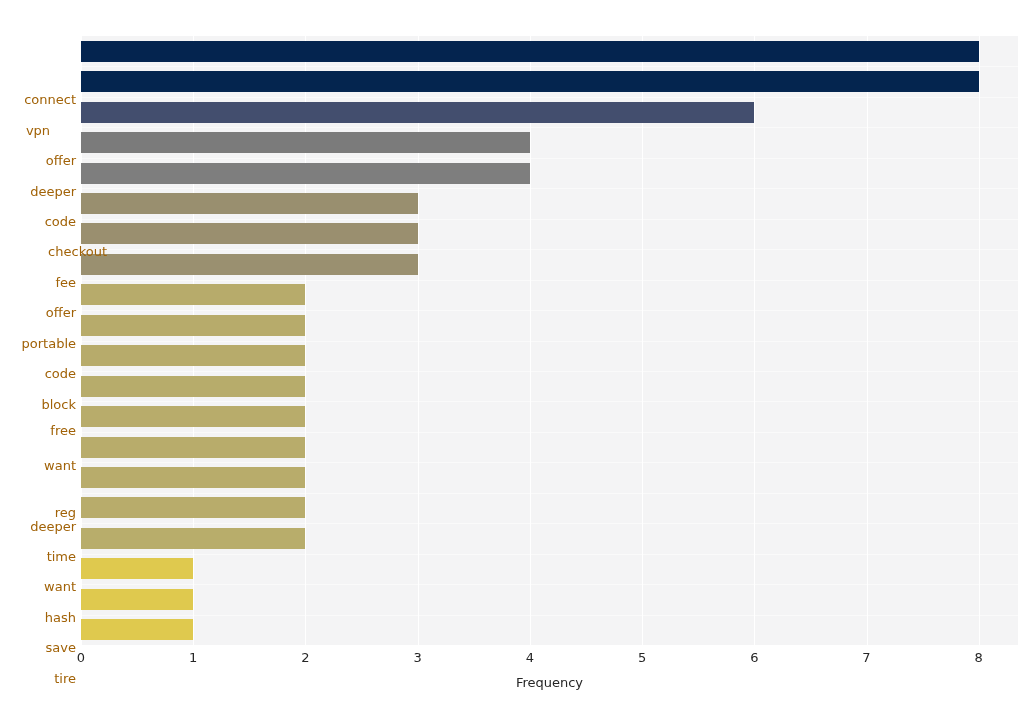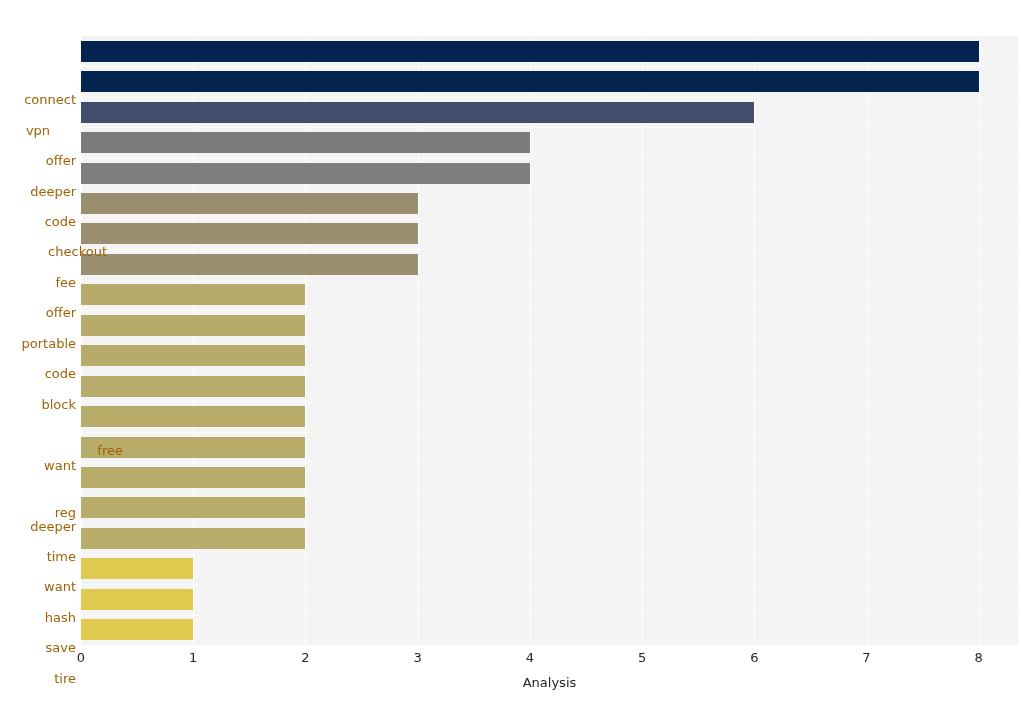--- a/index.html
+++ b/index.html
@@ -163,21 +163,21 @@
       <div class="ytick" style="top: 75.675px; text-align: center;">vpn</div>
       <div class="ytick" style="top: 106.125px;">offer</div>
       <div class="ytick" style="top: 136.575px;">deeper</div>
       <div class="ytick" style="top: 167.025px;">code</div>
       <div class="ytick" style="top: 197.475px; padding-left: 31px;">checkout</div>
       <div class="ytick" style="top: 227.925px;">fee</div>
       <div class="ytick" style="top: 258.375px;">offer</div>
       <div class="ytick" style="top: 288.825px;">portable</div>
       <div class="ytick" style="top: 319.275px;">code</div>
       <div class="ytick" style="top: 349.725px;">block</div>
-      <div class="ytick" style="top: 396px; padding-left: 47px;">free</div>
+      <div class="ytick" style="top: 376px;">free</div>
       <div class="ytick" style="top: 410.625px;">want</div>
       <div class="ytick" style="top: 458px;">reg</div>
       <div class="ytick" style="top: 471.525px;">deeper</div>
       <div class="ytick" style="top: 501.975px;">time</div>
       <div class="ytick" style="top: 532.425px;">want</div>
       <div class="ytick" style="top: 562.875px;">hash</div>
       <div class="ytick" style="top: 593.325px;">save</div>
       <div class="ytick" style="top: 623.775px;">tire</div>
     </div>
   <div id="xticks">
@@ -185,15 +185,15 @@
       <div class="xtick" style="left: 193.216px;">1</div>
       <div class="xtick" style="left: 305.431px;">2</div>
       <div class="xtick" style="left: 417.647px;">3</div>
       <div class="xtick" style="left: 529.862px;">4</div>
       <div class="xtick" style="left: 642.078px;">5</div>
       <div class="xtick" style="left: 754.293px;">6</div>
       <div class="xtick" style="left: 866.509px;">7</div>
       <div class="xtick" style="left: 978.725px;">8</div>
     </div>
 
-  <div id="xlabel">Analysis</div>
+  <div id="xlabel">Frequency</div>
 
 </div>
 
 </body></html>

